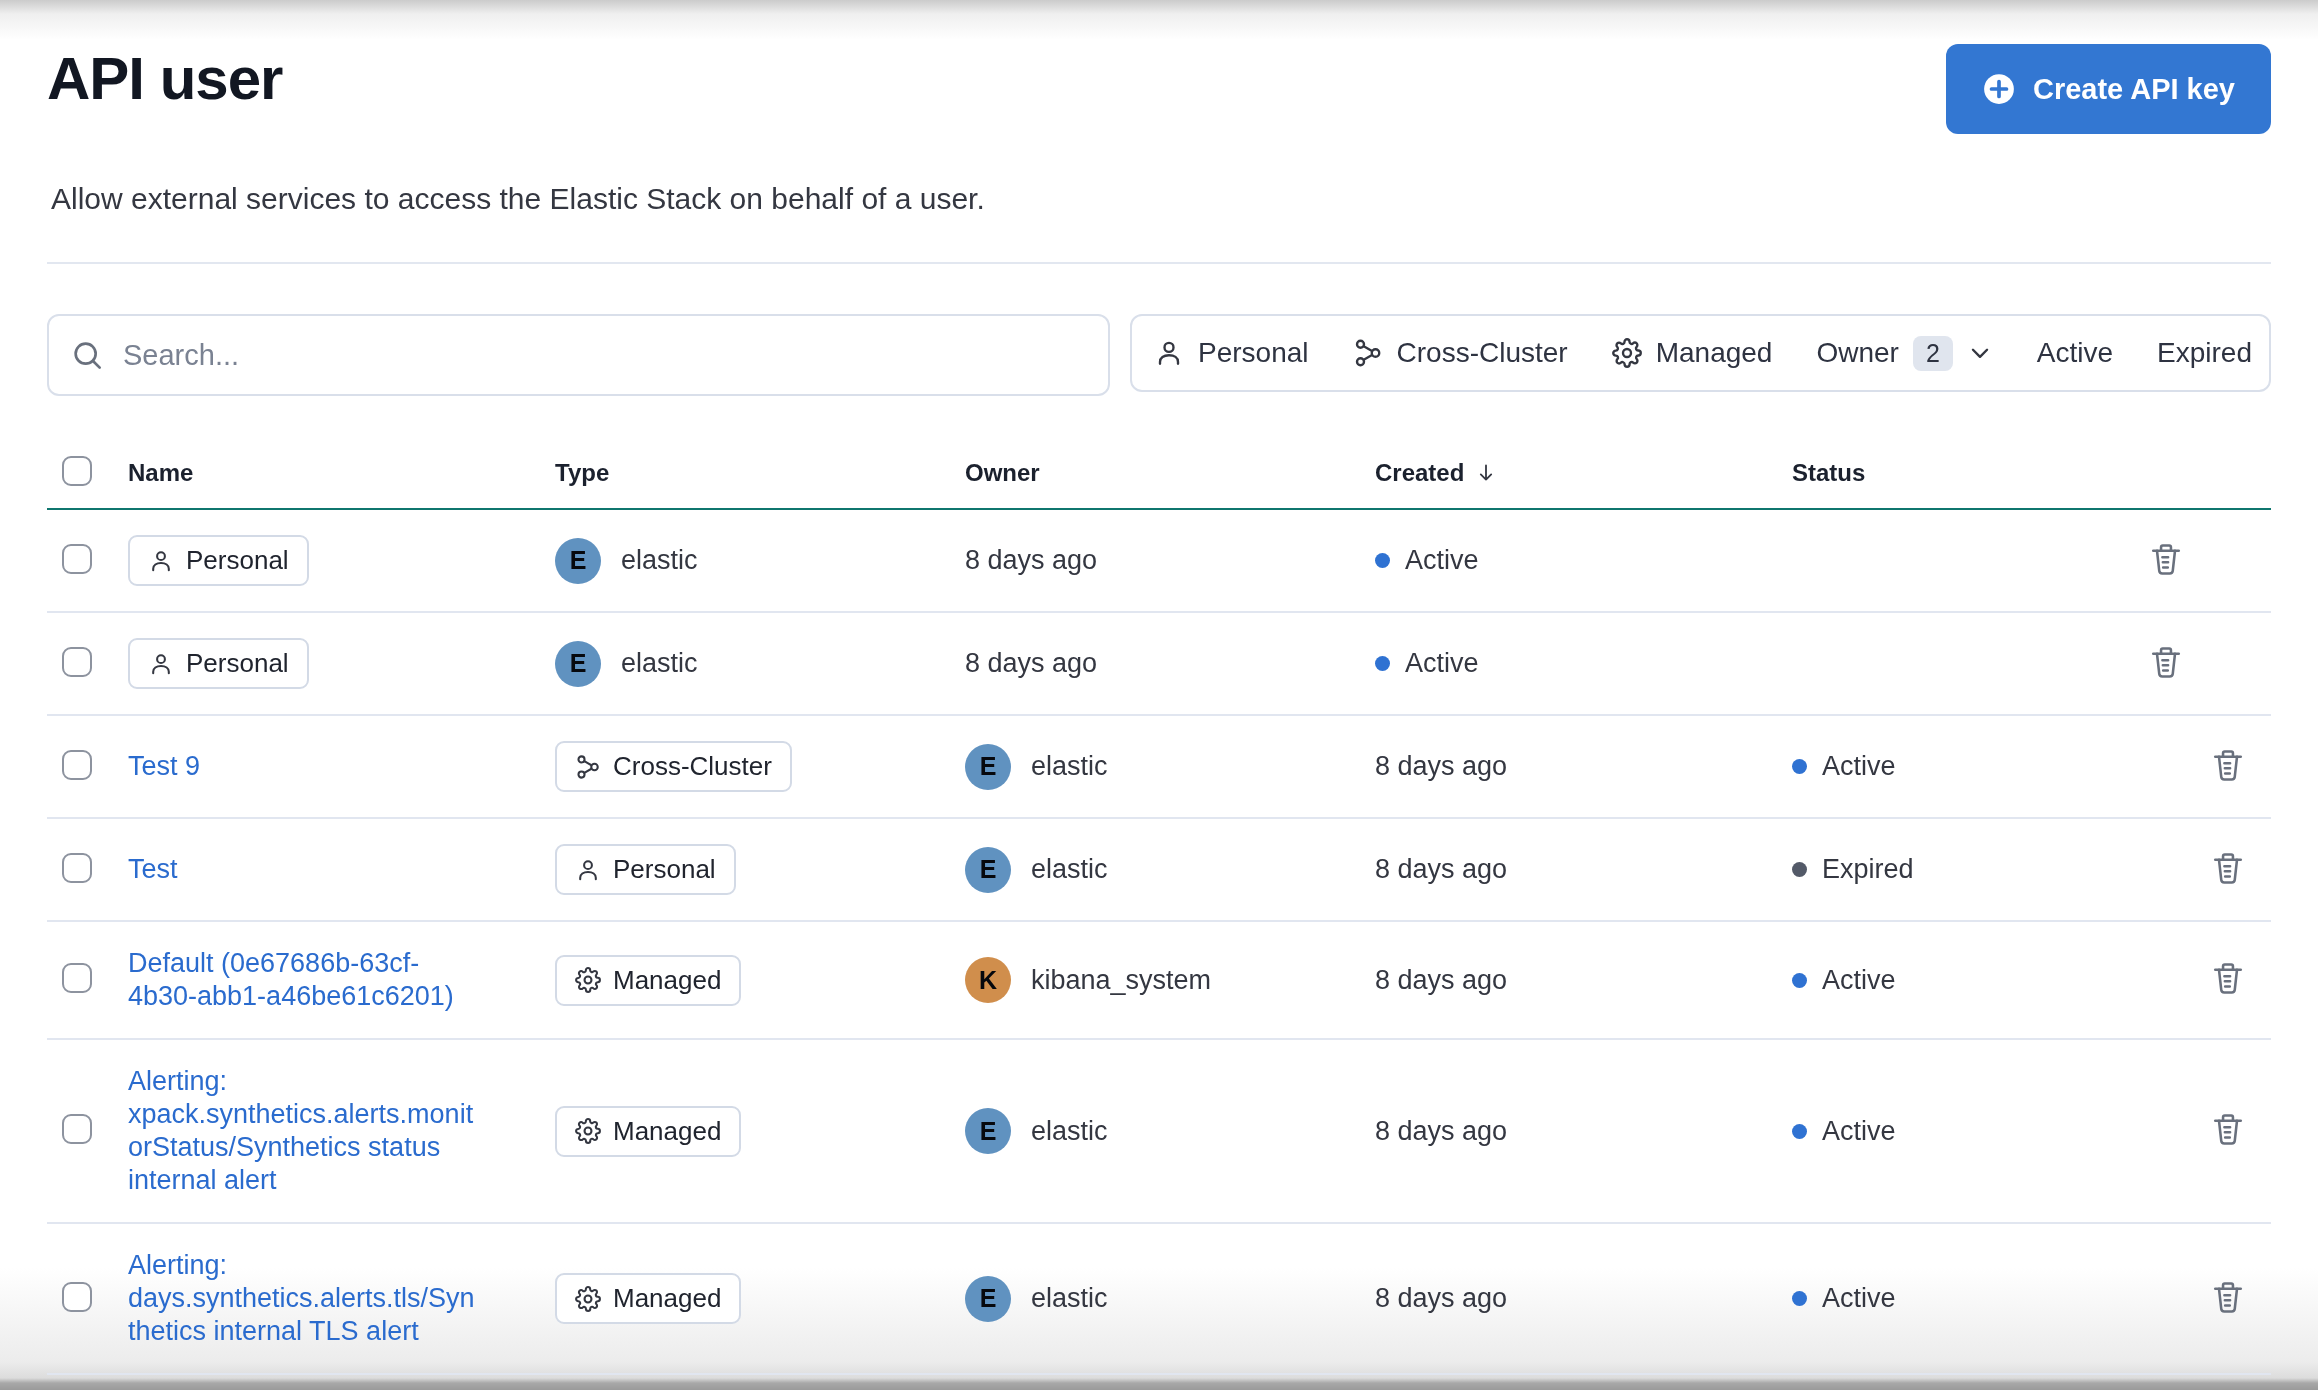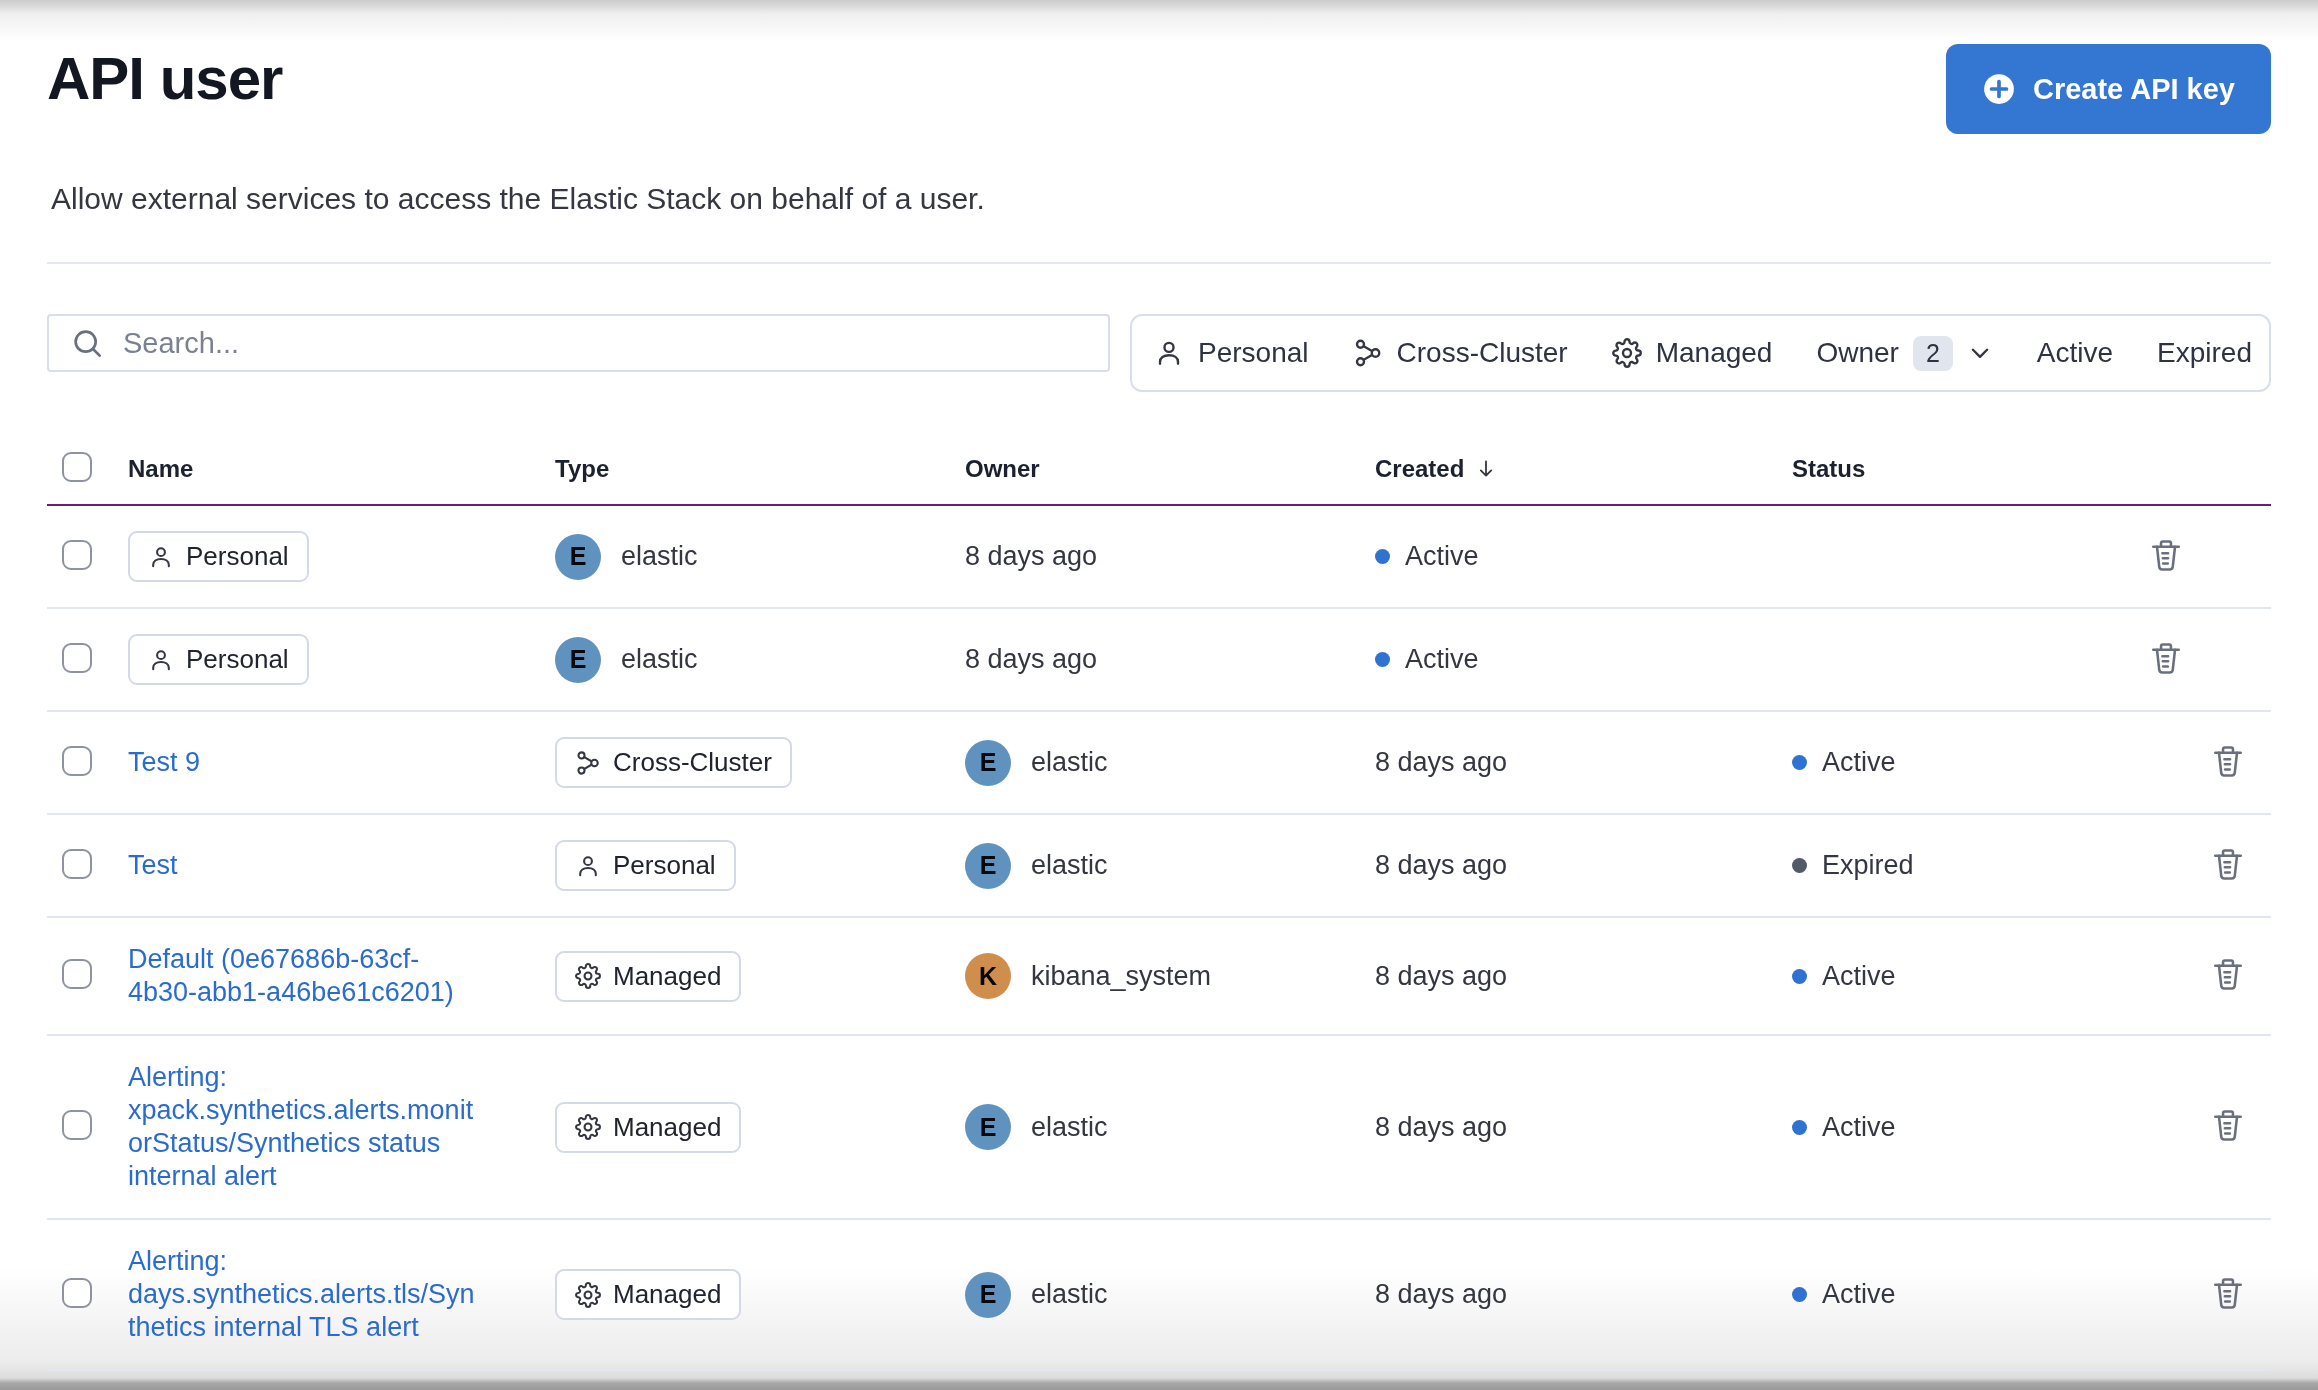--- a/index.html
+++ b/index.html
@@ -23,22 +23,22 @@
     background: #3377d2; color: #fff; border: none; cursor: pointer;
     height: 90px; padding: 0 36px; border-radius: 12px;
     font-family: inherit; font-size: 29px; font-weight: 600;
   }
   .subtitle { margin: 48px 0 0 4px; font-size: 30px; color: #343741; }
   .rule { margin-top: 46px; border: none; border-top: 2px solid #e2e7f0; }
 
   
   .toolbar { margin-top: 50px; display: flex; gap: 20px; }
   .search-box {
-    flex: 0 0 1063px; height: 58px; background: #fff;
-    border: 2px solid #d9dfea; border-radius: 4px;
+    flex: 0 0 1063px; height: 82px; background: #fff;
+    border: 2px solid #d9dfea; border-radius: 12px;
     display: flex; align-items: center; gap: 18px; padding: 0 22px;
   }
   .search-box input {
     flex: 1; border: none; outline: none; background: transparent;
     font-family: inherit; font-size: 29px; color: #343741;
   }
   .search-box input::placeholder { color: #7a8292; }
   .filter-group {
     flex: 1; height: 78px; background: #fff;
     border: 2px solid #d9dfea; border-radius: 12px;
@@ -59,21 +59,21 @@
   .icon-dark { color: #343741; }
   .icon-gray { color: #69707d; }
 
   
   .table { margin-top: 50px; }
   .grid-cols {
     display: grid;
     grid-template-columns: 81px 427px 410px 410px 417px 418px 1fr;
     align-items: center;
   }
-  .thead { padding: 10px 0 18px 0; border-bottom: 2px solid #701a75; }
+  .thead { padding: 10px 0 18px 0; border-bottom: 2px solid #0f766e; }
   .th { font-size: 24px; font-weight: 700; color: #1b212e; }
   .th-sort { display: inline-flex; align-items: center; gap: 10px; cursor: pointer; }
   .row { padding: 25px 0; border-bottom: 2px solid #e1e6f0; }
   .cell-check { padding-left: 15px; }
   .checkbox {
     display: inline-block; width: 30px; height: 30px;
     border: 2px solid #8d939f; border-radius: 9px; background: #fff; cursor: pointer;
   }
   .name-link {
     display: inline-block; max-width: 352px;

